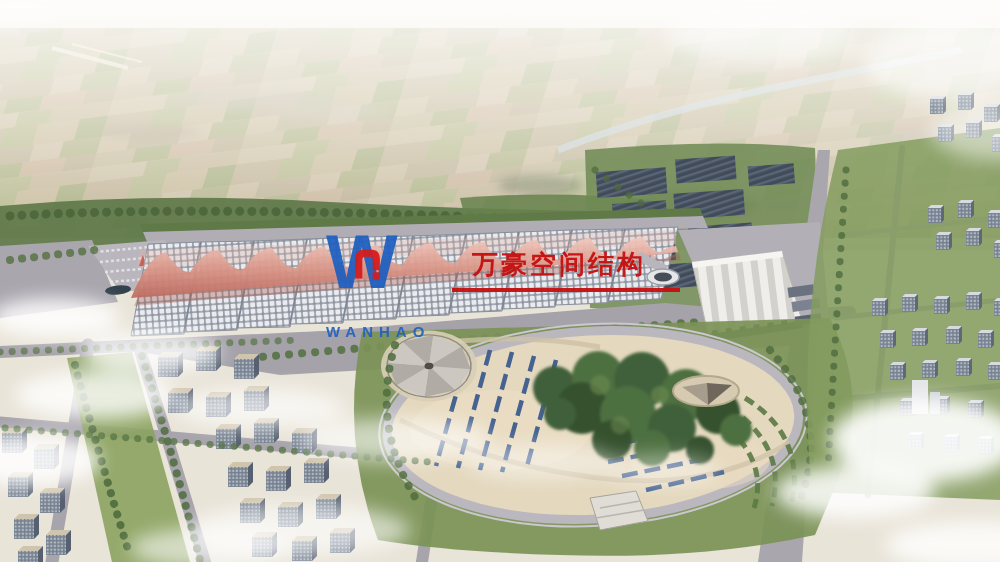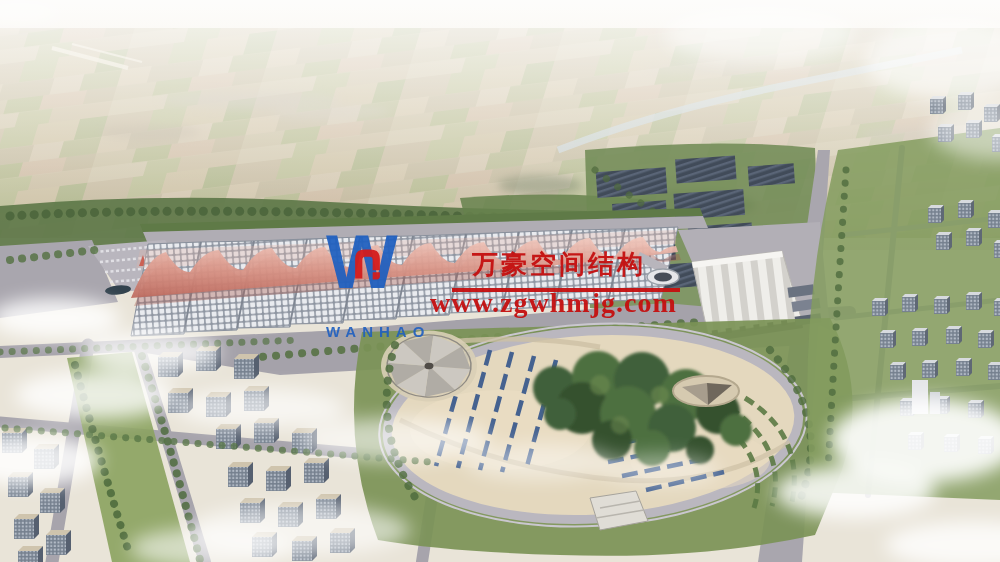--- a/index.html
+++ b/index.html
@@ -398,16 +398,15 @@
 <div class="watermark">
   <div>
     <span class="logo-w">W</span>
     <svg class="logo-mono" viewBox="0 0 32 34">
       <path d="M4,32 V13 Q4,4 13,4 H19 Q28,4 28,13 V24 H21 V14 Q21,11 18,11 H14 Q11,11 11,14 V32 Z" fill="#d41d1d"></path>
       <path d="M21,26 H28 V30 Q28,33 24,33 H21 Z" fill="#d41d1d"></path>
     </svg>
     <span class="logo-text">WANHAO</span>
   </div>
   <div class="wm-cn">万豪空间结构</div>
-  <div class="wm-url">www.zgwhmjg.com</div>
 </div>
 
 </div>
 
 </body></html>

